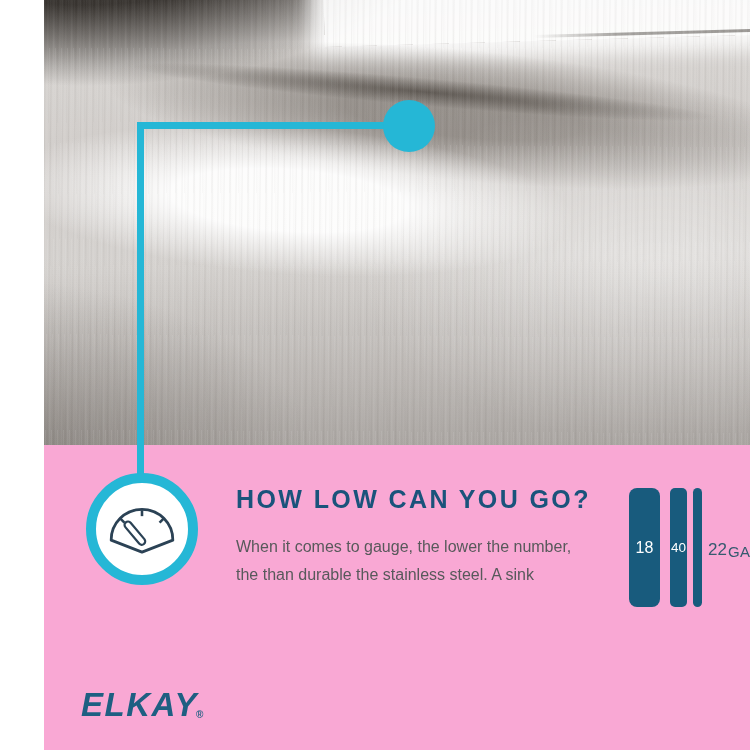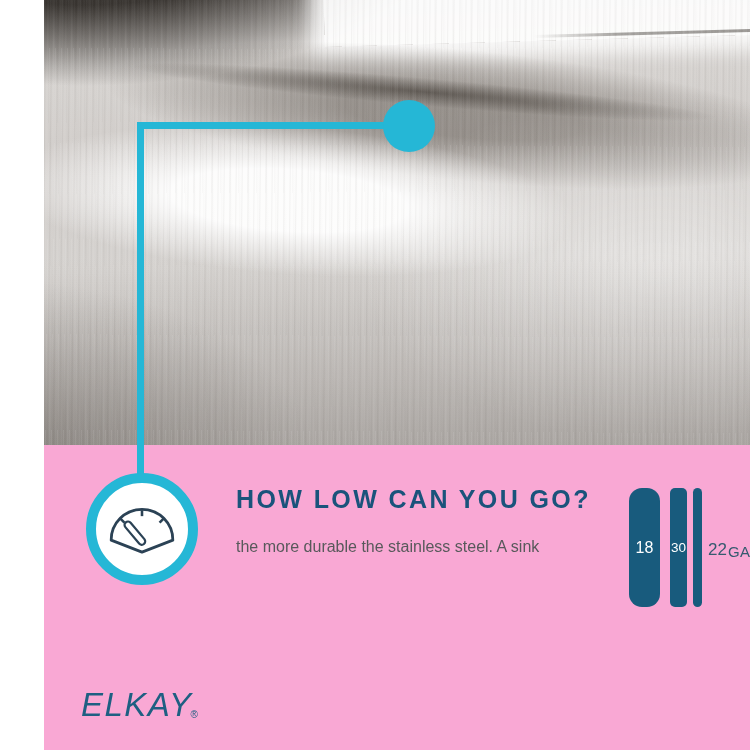--- a/index.html
+++ b/index.html
@@ -58,31 +58,31 @@
     position:absolute; left:192px; top:485px; color:#1A537B;
     font-size:25px; font-weight:bold; letter-spacing:2.4px; white-space:nowrap;
   }
   .body-text { position:absolute; left:192px; top:533px; color:#58595B; font-size:16px; line-height:27.5px; }
   .body-text .line { white-space:nowrap; }
 
   
   .bars { position:absolute; left:585px; top:488px; width:150px; height:119px; }
   .bar  { position:absolute; top:0; height:119px; background:#185B7D;
           display:flex; align-items:center; justify-content:center; color:#ffffff; }
-  .bar-18 { left:0;    width:31px; border-radius:13px;   font-size:16px; }
+  .bar-18 { left:0;    width:31px; border-radius:8px;   font-size:16px; }
   .bar-20 { left:41px; width:17px; border-radius:5px;   font-size:13.5px; }
   .bar-22 { left:64px; width:9px;  border-radius:4.5px; }
   .bar-caption { position:absolute; left:79px; top:52px; color:#355A6F; display:flex; align-items:flex-end; white-space:nowrap; }
   .cap-num  { font-size:17px; }
   .cap-unit { font-size:15px; letter-spacing:0.4px; margin-left:1px; }
 
   
   .logo {
     position:absolute; left:37px; top:686px; color:#1E5F82;
-    font-size:33px; font-weight:normal; font-style:italic; letter-spacing:1.5px; white-space:nowrap;
+    font-size:33px; font-weight:bold; font-style:italic; letter-spacing:1.5px; white-space:nowrap;
   }
   .logo .reg { font-size:10px; font-style:normal; letter-spacing:0; position:relative; top:2px; left:-2px; }
 </style>
 </head>
 <body>
 
 <div class="canvas">
 
   <div class="photo">
     <div class="layer l-corner"></div>
@@ -107,29 +107,30 @@
       <path d="M 8 48 A 36 36 0 0 1 80 48 L 44 62 Z" fill="none" stroke="#2B4255" stroke-width="3.2" stroke-linejoin="round"></path>
       <path d="M 44 13 L 44 20" stroke="#2B4255" stroke-width="3" fill="none"></path>
       <path d="M 18.5 22.5 L 23.5 27.5" stroke="#2B4255" stroke-width="3" fill="none"></path>
       <path d="M 69.5 22.5 L 64.5 27.5" stroke="#2B4255" stroke-width="3" fill="none"></path>
       <rect x="24" y="25.5" width="33" height="8" rx="4" transform="rotate(50 27 29.5)" fill="#ffffff" stroke="#2B4255" stroke-width="2.6"></rect>
     </svg>
   </div>
 
   <div class="headline">HOW LOW CAN YOU GO?</div>
   <div class="body-text">
-    <div class="line">the more durable the stainless steel. A sink</div>
+    <div class="line">When it comes to gauge, the lower the number,</div>
+    <div class="line">the than durable the stainless steel. A sink</div>
   </div>
 
   <div class="bars">
     <div class="bar bar-18">
       <span>18</span>
     </div>
     <div class="bar bar-20">
-      <span>30</span>
+      <span>40</span>
     </div>
     <div class="bar bar-22"></div>
     <div class="bar-caption">
       <span class="cap-num">22</span>
       <span class="cap-unit">GAUGE</span>
     </div>
   </div>
 
   <div class="logo">
     <span>ELKAY</span><span class="reg">®</span>

